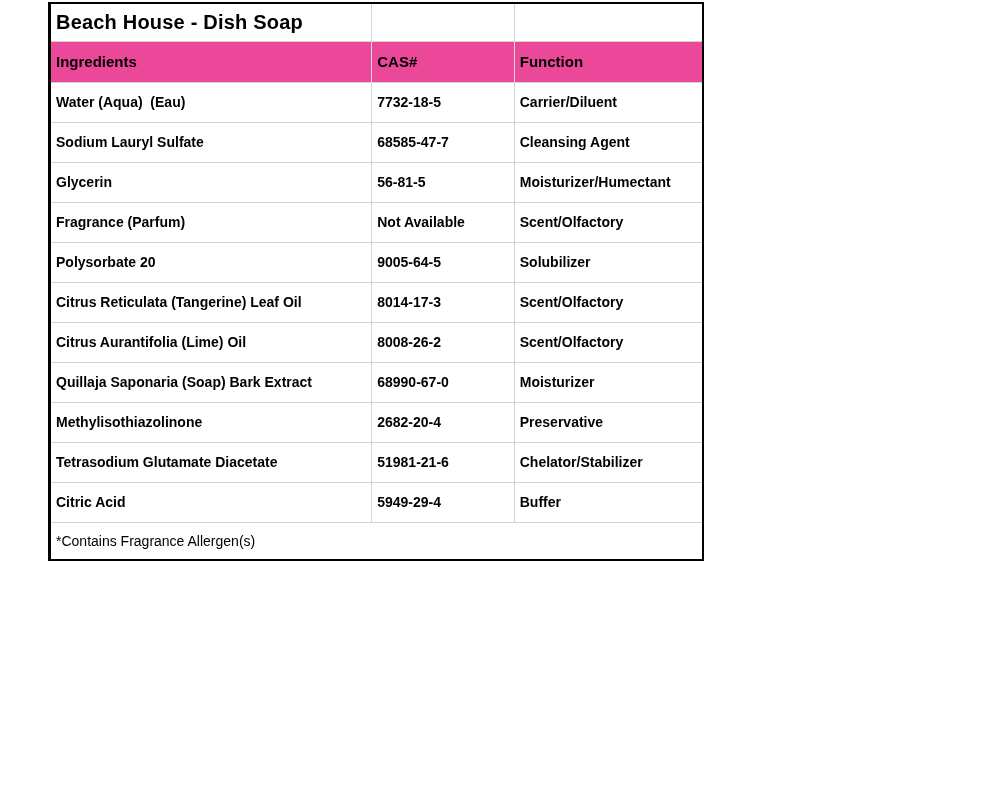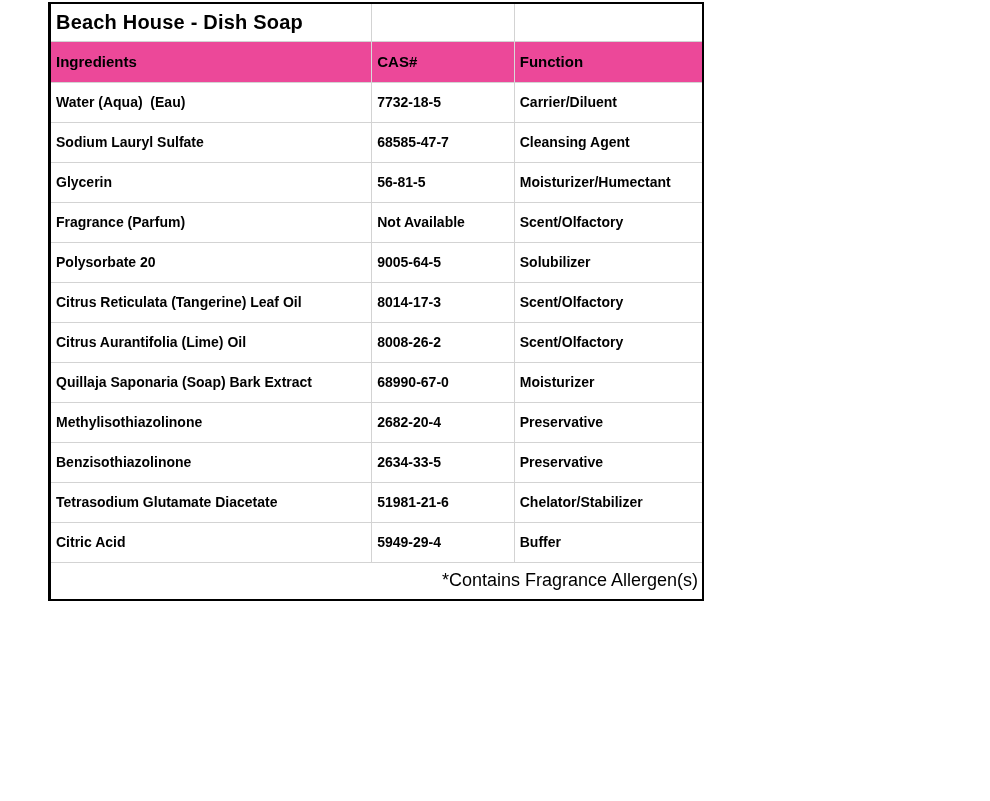--- a/index.html
+++ b/index.html
@@ -53,22 +53,22 @@
     border-right-color: #d9d9d9;
   }
   tr.data-row { height: 40px; }
   tr.data-row td {
     font-size: 14px;
     font-weight: bold;
     white-space: pre-wrap;
   }
   tr.footer-row { height: 38px; }
   tr.footer-row td {
-    font-size: 18px;
-    text-align: right;
+    font-size: 14px;
+    text-align: left;
   }
 </style>
 </head>
 <body>
 
 <div class="table-wrap">
   <table class="ingredient-table">
     <colgroup>
       <col class="c-ingredient">
       <col class="c-cas">
@@ -127,25 +127,20 @@
           <td>Quillaja Saponaria (Soap) Bark Extract</td>
           <td>68990-67-0</td>
           <td>Moisturizer</td>
         </tr>
         <tr class="data-row">
           <td>Methylisothiazolinone</td>
           <td>2682-20-4</td>
           <td>Preservative</td>
         </tr>
         <tr class="data-row">
-          <td>Benzisothiazolinone</td>
-          <td>2634-33-5</td>
-          <td>Preservative</td>
-        </tr>
-        <tr class="data-row">
           <td>Tetrasodium Glutamate Diacetate</td>
           <td>51981-21-6</td>
           <td>Chelator/Stabilizer</td>
         </tr>
         <tr class="data-row">
           <td>Citric Acid</td>
           <td>5949-29-4</td>
           <td>Buffer</td>
         </tr>
       </tbody>

